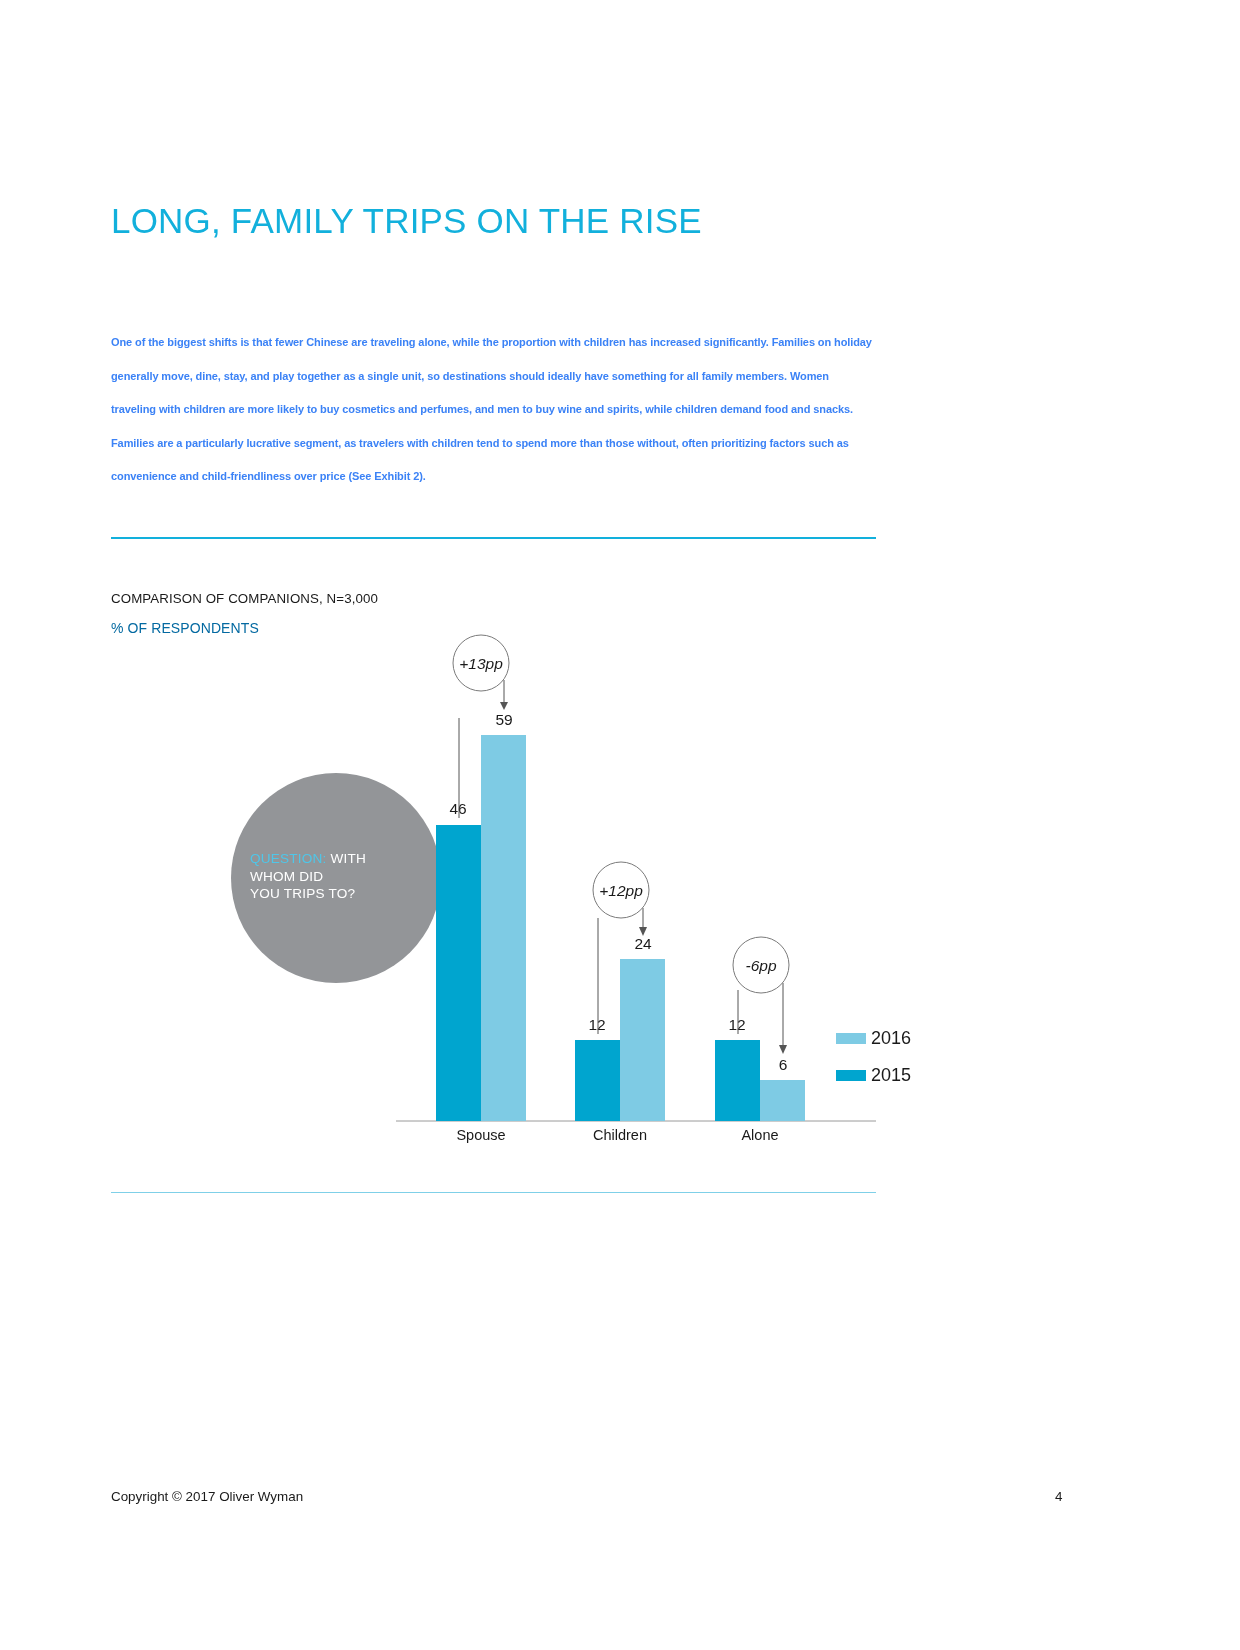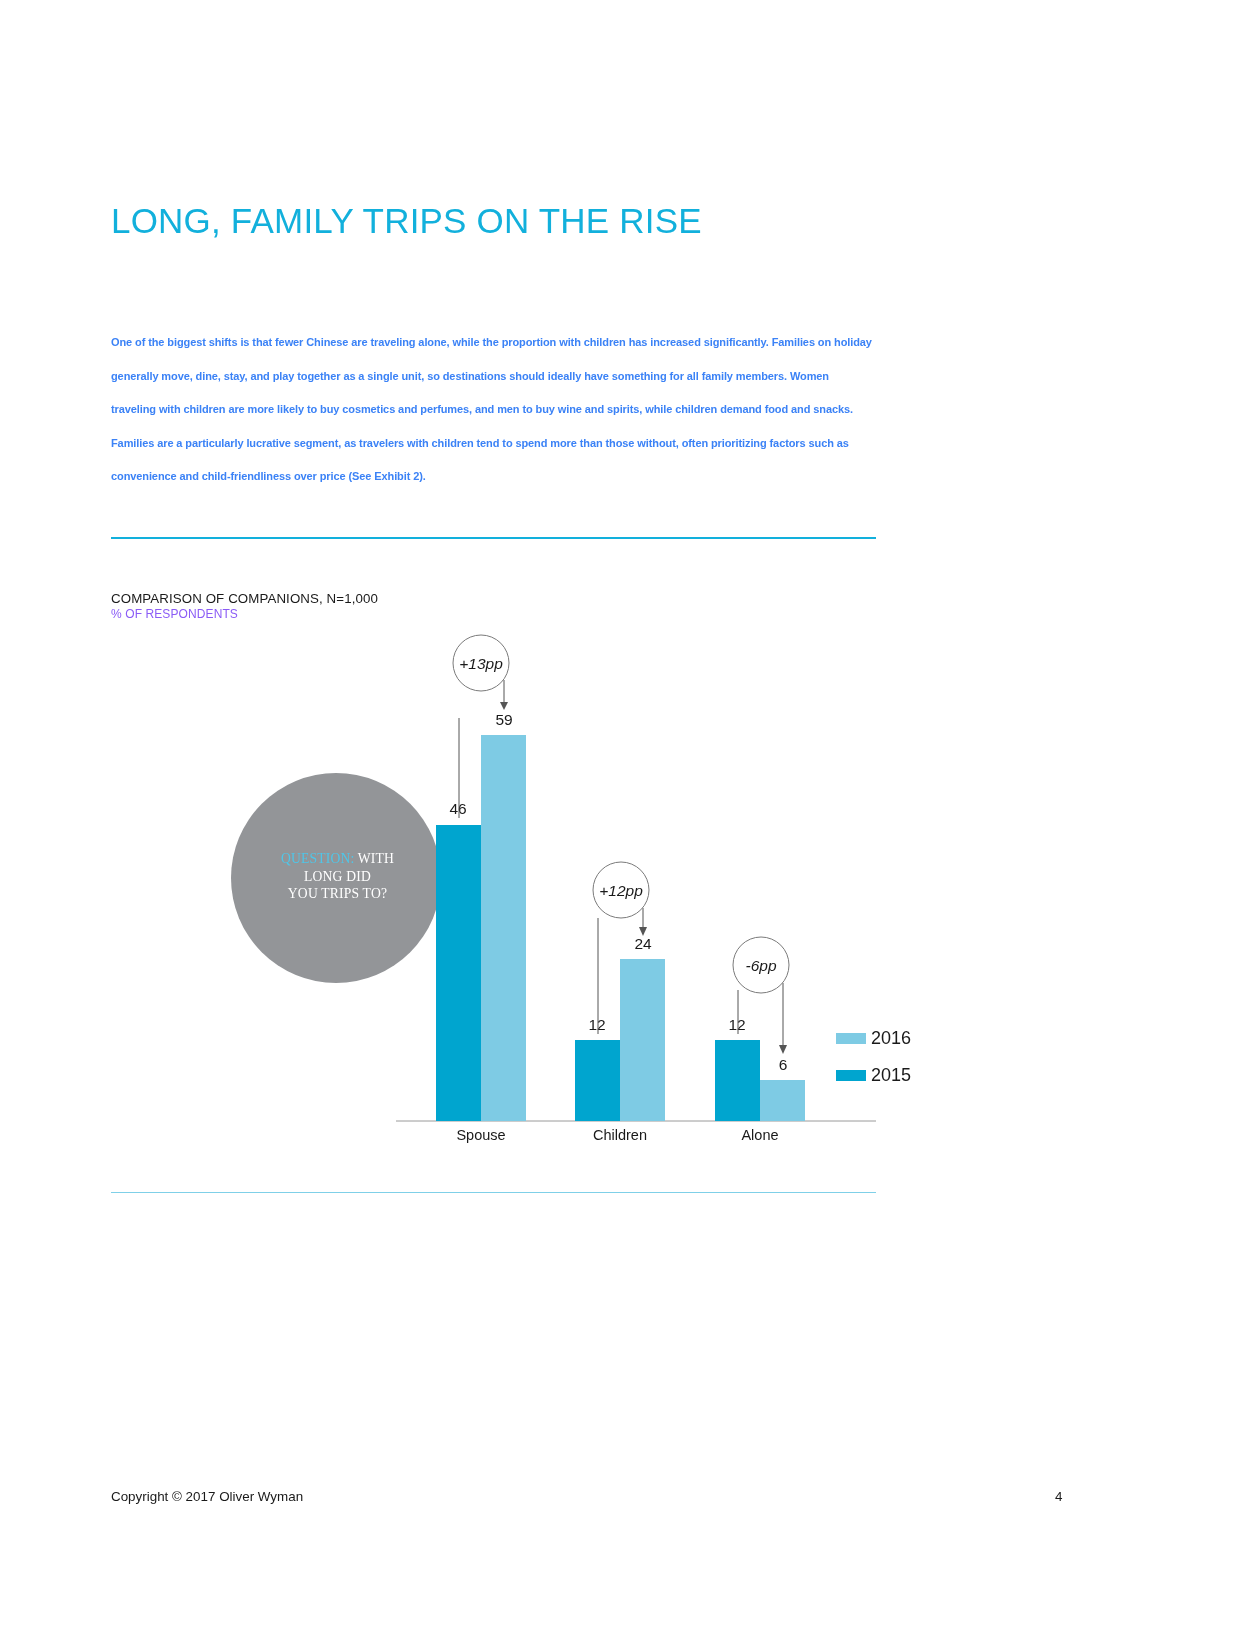--- a/index.html
+++ b/index.html
@@ -78,23 +78,23 @@
     left: 111px;
     top: 559px;
     font-size: 13.3px;
     color: #1a1a1a;
     letter-spacing: 0.1px;
     white-space: nowrap;
   }
   .exhibit-sub2 {
     position: absolute;
     left: 111px;
-    top: 575px;
-    font-size: 12px;
-    color: #8b5cf6;
+    top: 588px;
+    font-size: 14px;
+    color: #0369a1;
     letter-spacing: 0.1px;
     white-space: nowrap;
   }
 
   
   .chart {
     position: absolute;
     left: 111px;
     top: 596px;
     width: 765px;
@@ -104,26 +104,25 @@
     position: absolute;
     left: 0;
     top: 0;
   }
 
   .bubble-text {
     position: absolute;
     left: 139px;
     top: 222px;
     width: 175px;
-    text-align: center;
+    text-align: left;
     font-size: 13.6px;
     line-height: 17.5px;
     color: #ffffff;
     letter-spacing: 0.2px;
-    font-family: Liberation Serif, serif;
   }
   .bubble-text .q-word {
     color: #4fc6e8;
   }
 
   
   .legend {
     position: absolute;
     left: 725px;
     top: 405px;
@@ -171,21 +170,21 @@
 <body>
 
 <div class="page">
 
   <h1 class="page-title">LONG, FAMILY TRIPS ON THE RISE</h1>
 
   <p class="body-copy">One of the biggest shifts is that fewer Chinese are traveling alone, while the proportion with children has increased significantly. Families on holiday generally move, dine, stay, and play together as a single unit, so destinations should ideally have something for all family members. Women traveling with children are more likely to buy cosmetics and perfumes, and men to buy wine and spirits, while children demand food and snacks. Families are a particularly lucrative segment, as travelers with children tend to spend more than those without, often prioritizing factors such as convenience and child-friendliness over price (See Exhibit 2).</p>
 
   <div class="exhibit-rule-top"></div>
 
-  <div class="exhibit-sub1">COMPARISON OF COMPANIONS, N=1,000</div>
+  <div class="exhibit-sub1">COMPARISON OF COMPANIONS, N=3,000</div>
   <div class="exhibit-sub2">% OF RESPONDENTS</div>
 
   <div class="chart">
 
     <svg class="chart-svg" width="765" height="530" viewBox="0 0 765 530">
 
       <g>
         <path d="M226 330 C230 336 238 344 250 350 C235 352 215 348 205 340 Z" fill="#939598"></path>
         <circle cx="225" cy="250" r="105" fill="#939598"></circle>
       </g>
@@ -230,21 +229,21 @@
         <text x="650" y="343" text-anchor="middle" font-family="Liberation Sans, sans-serif" font-size="15.5" font-style="italic" fill="#1a1a1a">-6pp</text>
       </g>
 
       <text x="370" y="512" text-anchor="middle" font-family="Liberation Sans, sans-serif" font-size="14.5" fill="#1a1a1a">Spouse</text>
       <text x="509" y="512" text-anchor="middle" font-family="Liberation Sans, sans-serif" font-size="14.5" fill="#1a1a1a">Children</text>
       <text x="649" y="512" text-anchor="middle" font-family="Liberation Sans, sans-serif" font-size="14.5" fill="#1a1a1a">Alone</text>
     </svg>
 
     <div class="bubble-text">
       <span class="q-word">QUESTION:</span><span> WITH</span><br>
-      <span>LONG DID</span><br>
+      <span>WHOM DID</span><br>
       <span>YOU TRIPS TO?</span>
     </div>
 
     <div class="legend">
       <div class="legend-row">
         <span class="legend-swatch c2016"></span>
         <span class="legend-label">2016</span>
       </div>
       <div class="legend-row">
         <span class="legend-swatch c2015"></span>

